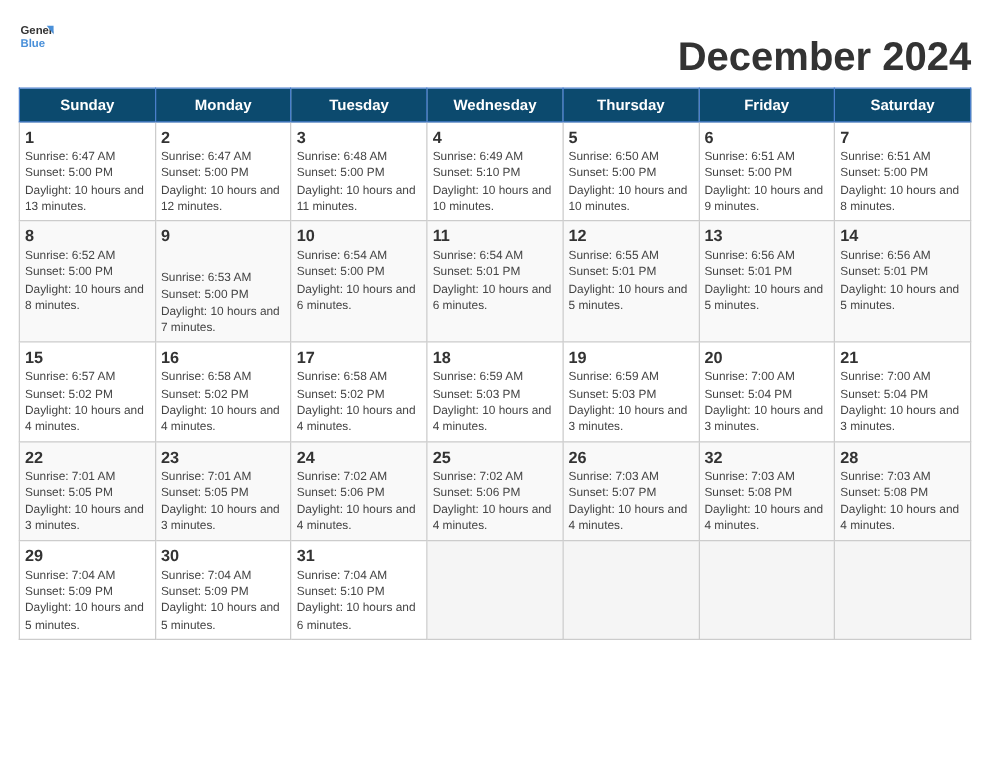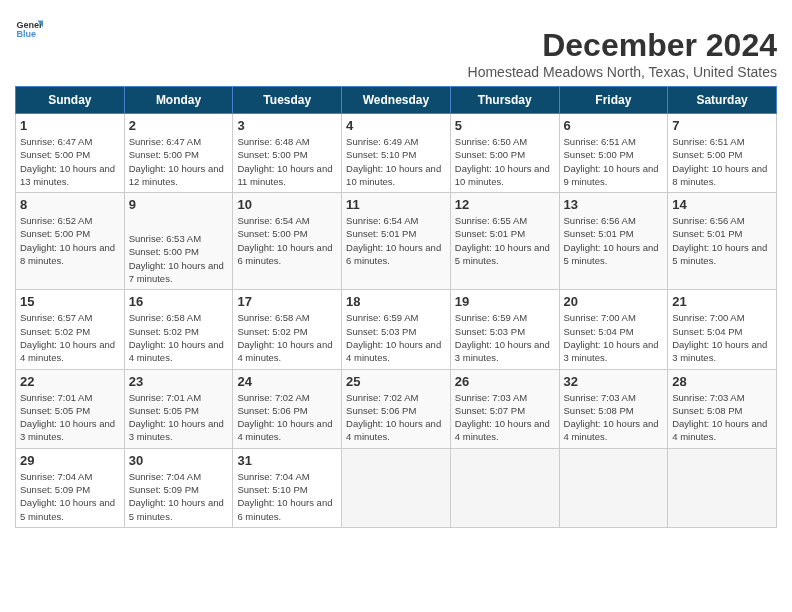--- a/index.html
+++ b/index.html
@@ -86,21 +86,20 @@
 <div class="header-area">
   <div class="logo">
     <svg class="logo-icon" viewBox="0 0 40 40" xmlns="http://www.w3.org/2000/svg">
       <text x="2" y="18" font-size="13" font-weight="bold" fill="#333">General</text>
       <text x="2" y="32" font-size="13" font-weight="bold" fill="#4a90d9">Blue</text>
       <polygon points="32,8 40,8 40,18" fill="#4a90d9"></polygon>
     </svg>
   </div>
   <div class="title-area">
     <div class="month-title">December 2024</div>
-    <div class="location-title">Homestead Meadows North, Texas, United States</div>
   </div>
 </div>
 
 <table class="calendar-table">
   <thead>
     <tr>
     <th>Sunday</th>
         <th>Monday</th>
         <th>Tuesday</th>
         <th>Wednesday</th>

